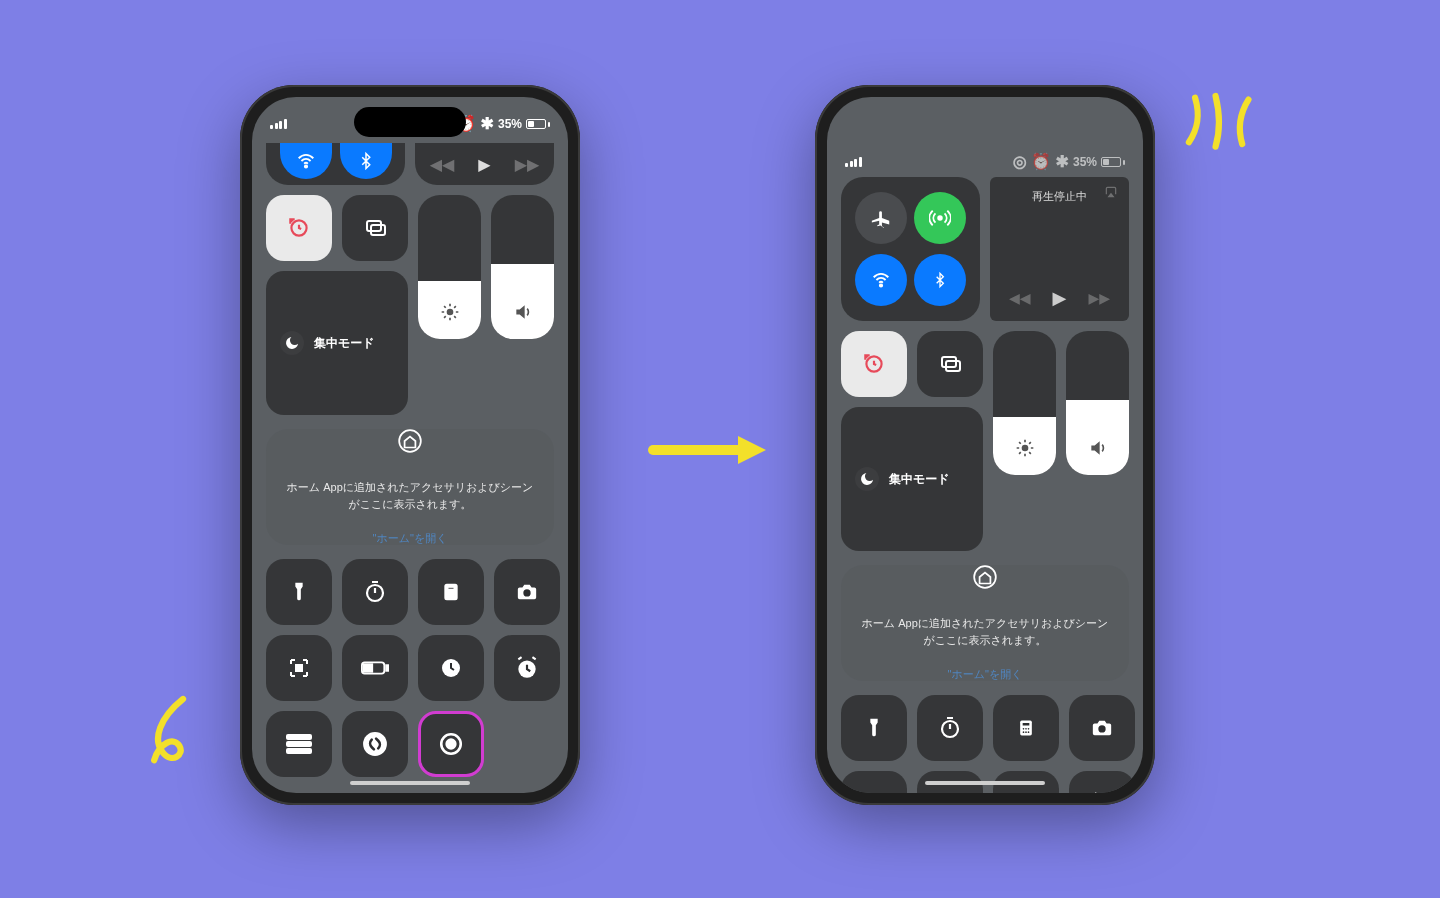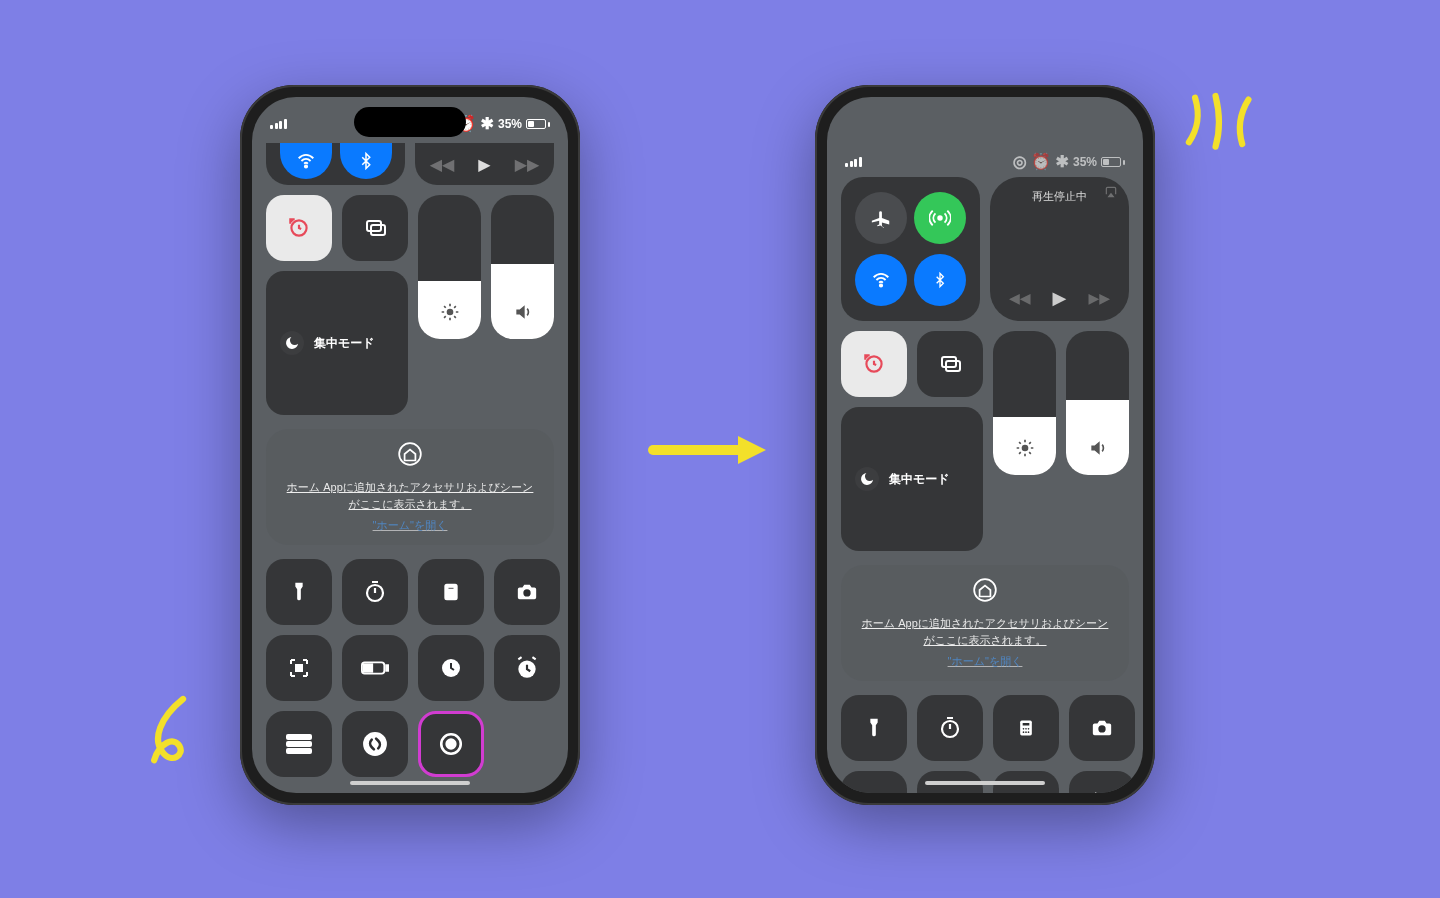--- a/index.html
+++ b/index.html
@@ -83,40 +83,40 @@
   
 
   
   .conn-block { width: 144px; height: 144px; border-radius:22px; background:#2c2d2fd0; display:grid; grid-template-columns:1fr 1fr; grid-template-rows:1fr 1fr; gap:0; padding:10px; }
   .cbtn { display:flex; align-items:center; justify-content:center; }
   .cir { width:52px;height:52px;border-radius:50%; display:flex;align-items:center;justify-content:center; color:#fff; font-size:20px;}
   .cir.grey{background:#4a4c4f;}
   .cir.green{background:#34c759;}
   .cir.blue{background:#0a7aff;}
 
-  .media-block { width: 144px; height:144px; border-radius:30px; background:#2c2d2fd0; color:#ddd; display:flex; flex-direction:column; align-items:center; justify-content:space-between; padding:12px 10px; position:relative;}
+  .media-block { width: 144px; height:144px; border-radius:6px; background:#2c2d2fd0; color:#ddd; display:flex; flex-direction:column; align-items:center; justify-content:space-between; padding:12px 10px; position:relative;}
   .media-block .airplay { position:absolute; right:10px; top:8px; font-size:12px; opacity:.5;}
   .media-block .label{ font-size:11px; }
   .media-block .controls{ display:flex; gap:22px; font-size:18px; opacity:.9; align-items:center;}
   .media-block .controls .side{ opacity:.35; font-size:14px;}
 
   .small-sq { width:66px; height:66px; border-radius:18px; }
   .lockrot { background:#eaeaea; color:#e74a5a; }
   .mirror { background:#2c2d2fd0; color:#fff; }
   .focus-btn { flex:0 0 144px; height:66px; border-radius:18px; background:#2c2d2fd0; color:#fff; display:flex; align-items:center; gap:10px; padding-left:14px; font-size:12px; font-weight:600;}
   .focus-btn .moon{ width:24px;height:24px;border-radius:50%;background:#4a4c4f55;display:flex;align-items:center;justify-content:center;}
 
   .slider-col { width:66px; height:144px; border-radius:22px; background:#2c2d2fd0; position:relative; overflow:hidden; display:flex; align-items:flex-end; justify-content:center;}
   .slider-col .fill{ position:absolute; left:0; right:0; bottom:0; background:#fff;}
   .slider-col .ico{ position:absolute; bottom:12px; font-size:18px; color:#555;}
   .slider-bright .fill{ height:40%; }
   .slider-vol .fill{ height:52%; }
 
   
-  .home-tile { margin-top:14px; height:116px; border-radius:22px; background:#55585b70; color:#eee; display:flex; flex-direction:column; align-items:center; justify-content:center; gap:6px; padding:0 18px; text-align:center;text-decoration:underline;}
+  .home-tile { margin-top:14px; height:116px; border-radius:22px; background:#55585b70; color:#eee; display:flex; flex-direction:column; align-items:center; justify-content:center; gap:19px; padding:0 18px; text-align:center;}
   .home-tile .hicon{ font-size:22px;}
   .home-tile .htxt{ font-size:11px; line-height:1.5; color:#e8e8e8;}
   .home-tile .hlink{ font-size:11px; color:#4aa0ff; opacity:.6; }
 
   
   .actions { margin-top:14px; display:grid; grid-template-columns:repeat(4, 66px); gap:10px; }
   .abtn { width:66px; height:66px; border-radius:18px; background:#2c2d2fd0; color:#fff; display:flex; align-items:center; justify-content:center; }
 
   
   .homebar{ position:absolute; bottom:8px; left:50%; transform:translateX(-50%); width:120px; height:4px; border-radius:3px; background:#cfcfcf;}

